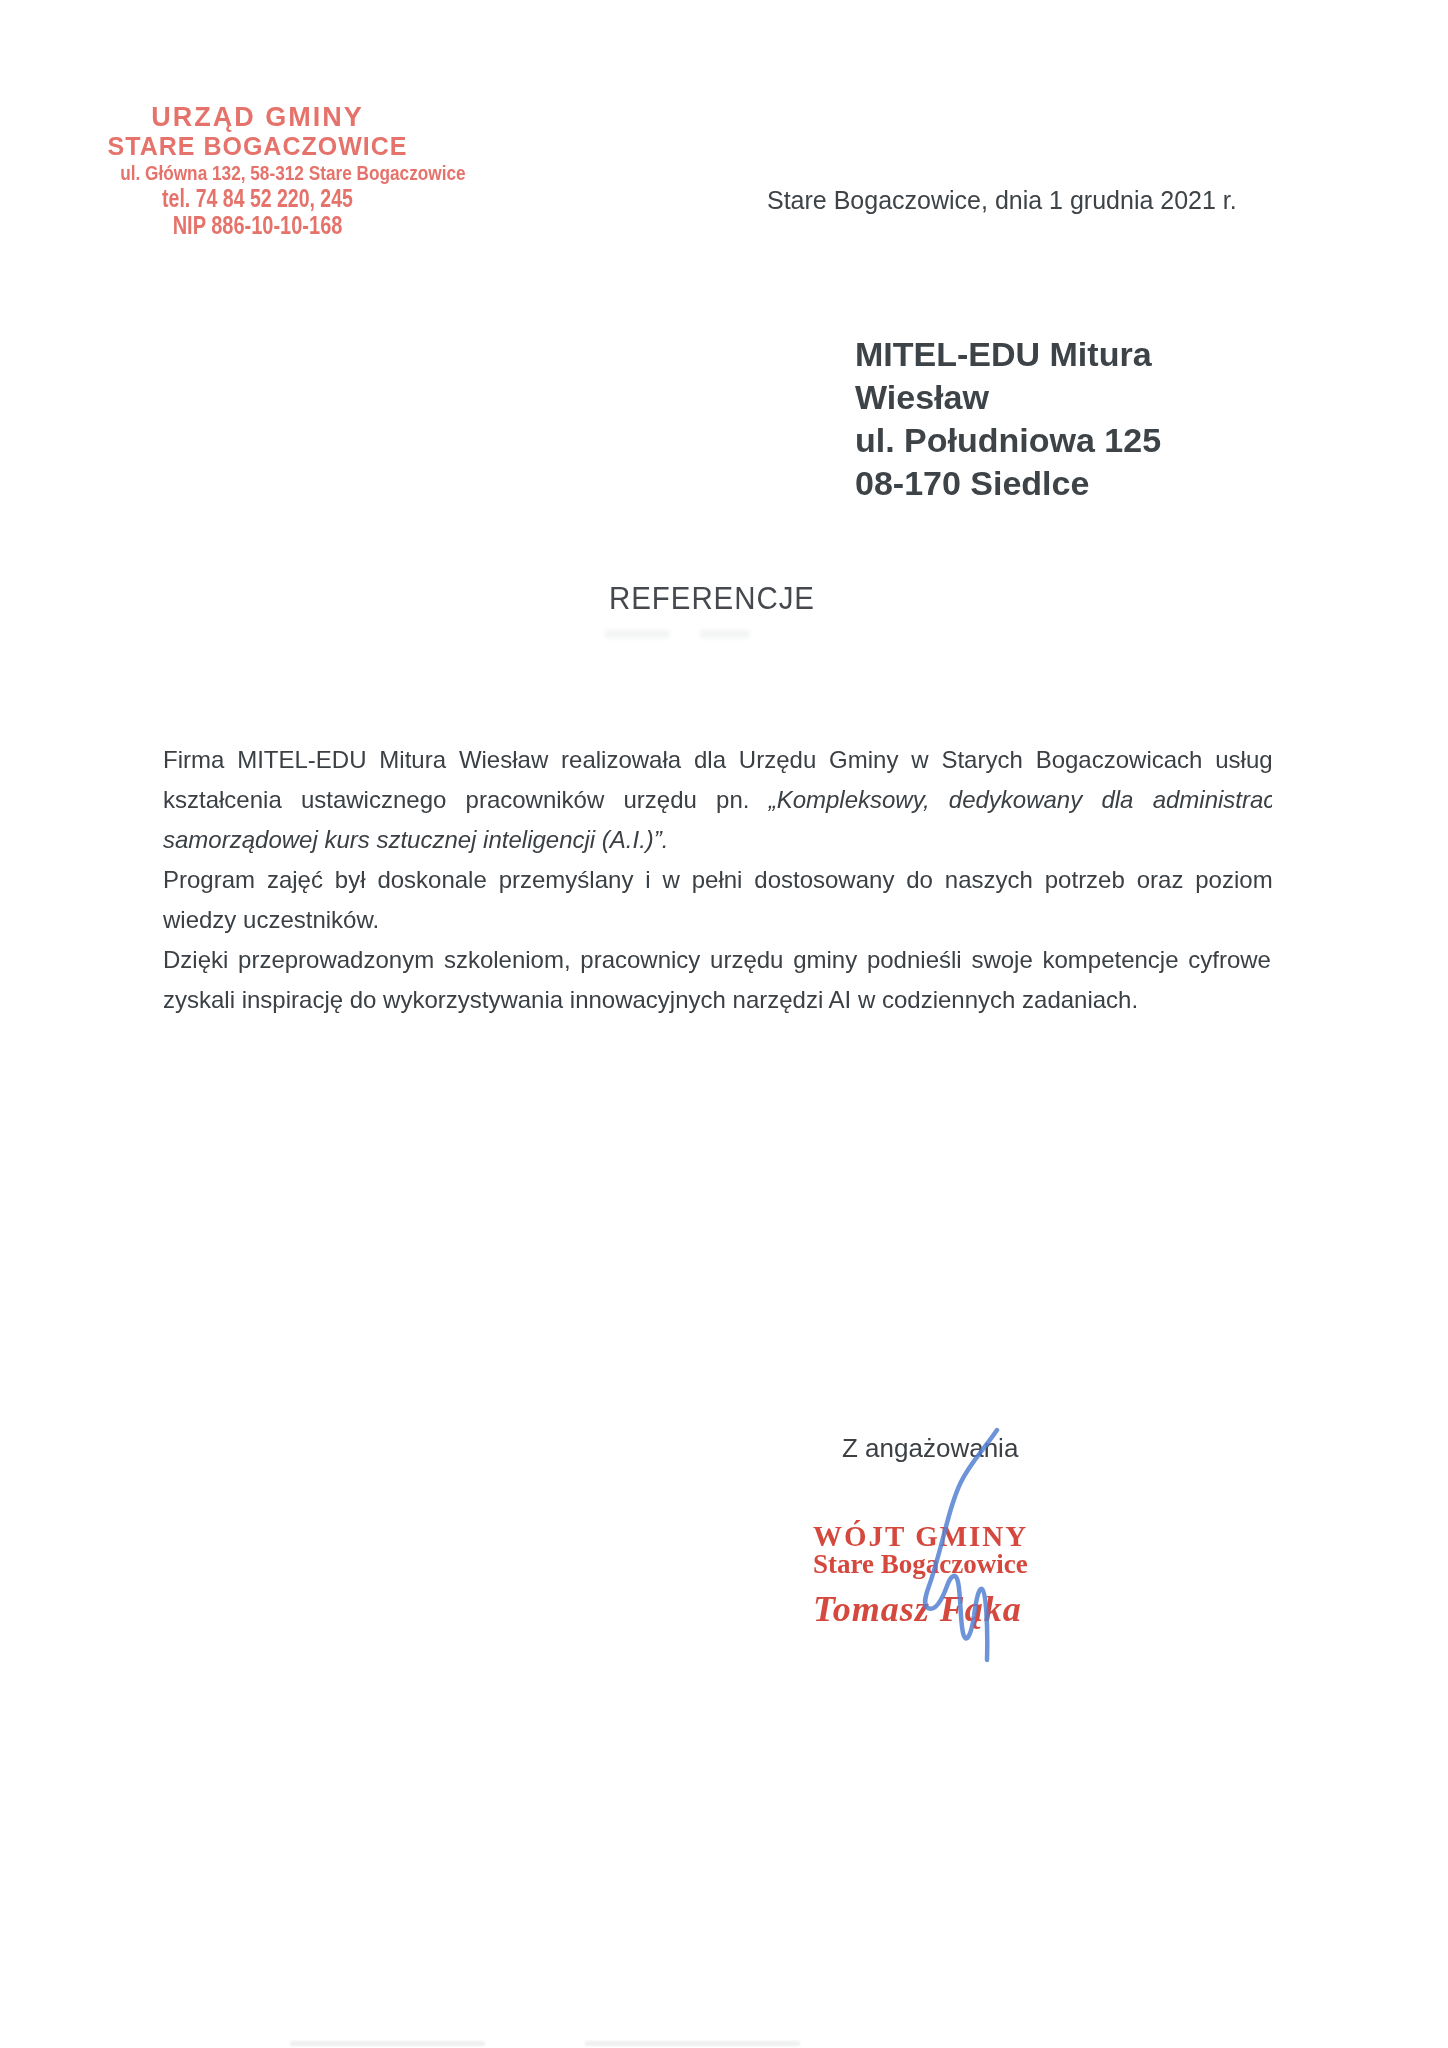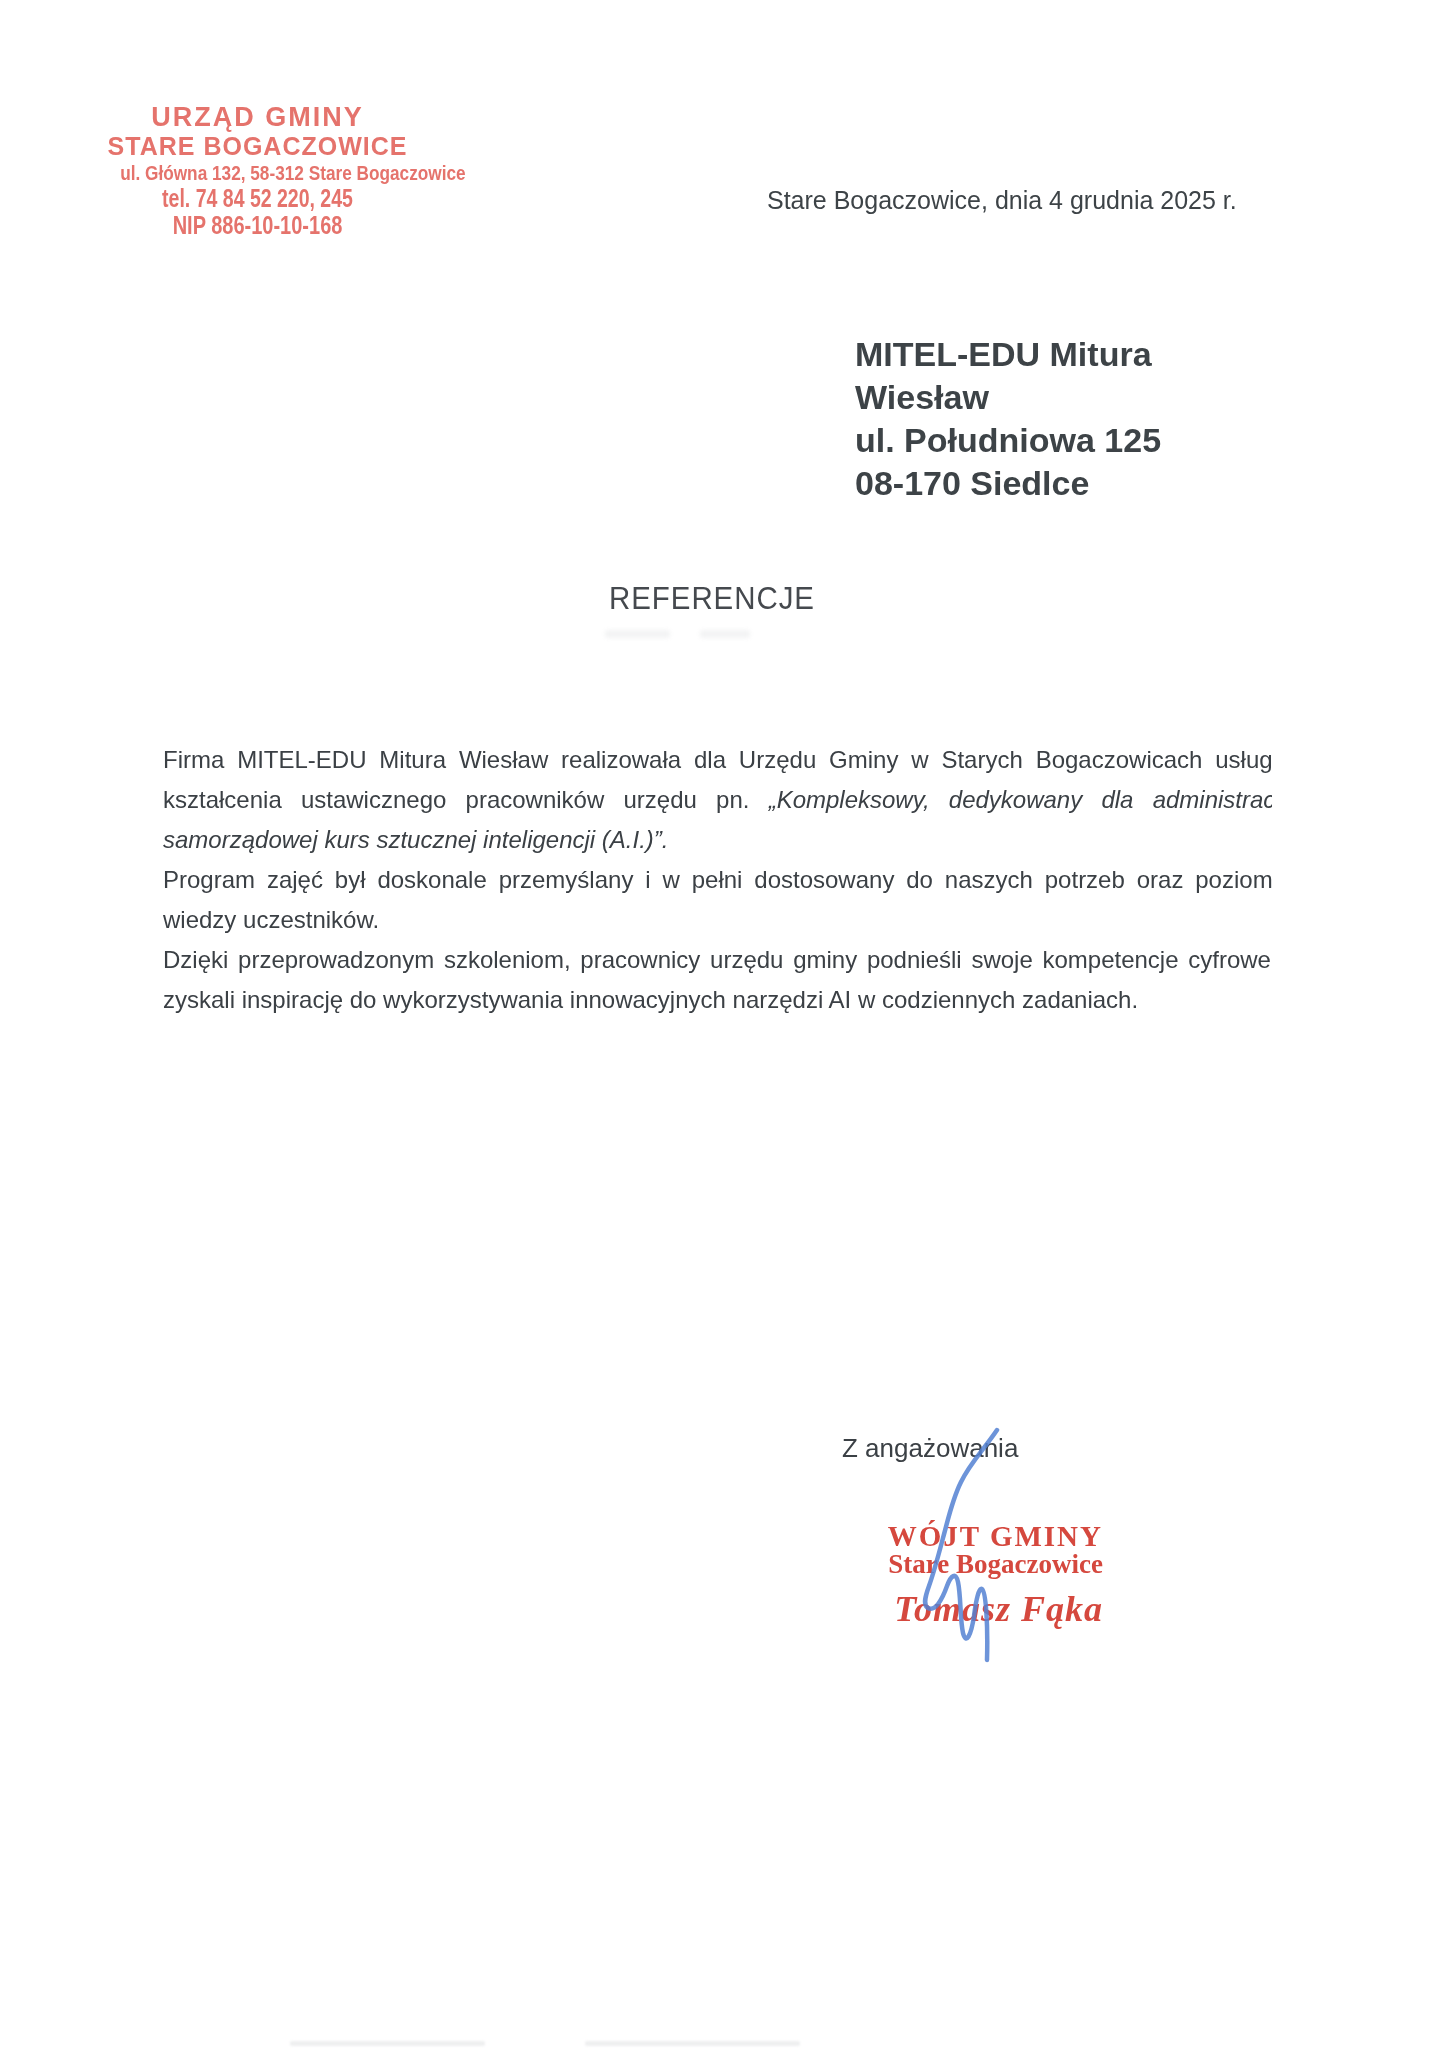--- a/index.html
+++ b/index.html
@@ -36,21 +36,21 @@
     font-size:24px;line-height:40px;color:#3b4045;
     text-align:justify;text-justify:inter-word;
   }
   .letter-body p{margin:0;}
   .letter-body em{font-style:italic;}
 
   .closing{left:842px;top:1433px;font-size:26px;color:#3b4045;}
 
   
   .sig-stamp{
-    left:813px;top:1521px;width:290px;text-align:right;
+    left:813px;top:1521px;width:290px;text-align:left;
     color:#d5483e;font-family:"Liberation Serif",serif;font-weight:bold;line-height:1.05;
   }
   .ss-l1{font-size:29px;letter-spacing:2px;white-space:nowrap;}
   .ss-l2{font-size:27px;margin-top:-1px;white-space:nowrap;}
   .ss-l3{font-size:36px;font-style:italic;letter-spacing:1px;margin-top:12px;white-space:nowrap;}
 
   .pen-svg{left:0;top:0;width:1448px;height:2048px;pointer-events:none;}
 
   
   .vline{left:1427px;top:0;width:2px;height:2048px;background:#cdd2d6;opacity:.7;}
@@ -68,21 +68,21 @@
 <div class="page">
 
   <div class="abs office-stamp">
     <div class="os-l1">URZĄD GMINY</div>
     <div class="os-l2">STARE BOGACZOWICE</div>
     <div class="os-l3">ul. Główna 132, 58-312 Stare Bogaczowice</div>
     <div class="os-l4">tel. 74 84 52 220, 245</div>
     <div class="os-l5">NIP 886-10-10-168</div>
   </div>
 
-  <div class="abs date-line">Stare Bogaczowice, dnia 4 grudnia 2025 r.</div>
+  <div class="abs date-line">Stare Bogaczowice, dnia 1 grudnia 2021 r.</div>
 
   <div class="abs recipient">
     <div>MITEL-EDU Mitura Wiesław</div>
     <div>ul. Południowa 125</div>
     <div>08-170 Siedlce</div>
   </div>
 
   <div class="abs doc-title">REFERENCJE</div>
   <div class="abs ghost" style="left:605px;top:630px;width:65px;height:8px;"></div>
   <div class="abs ghost" style="left:700px;top:630px;width:50px;height:8px;"></div>

